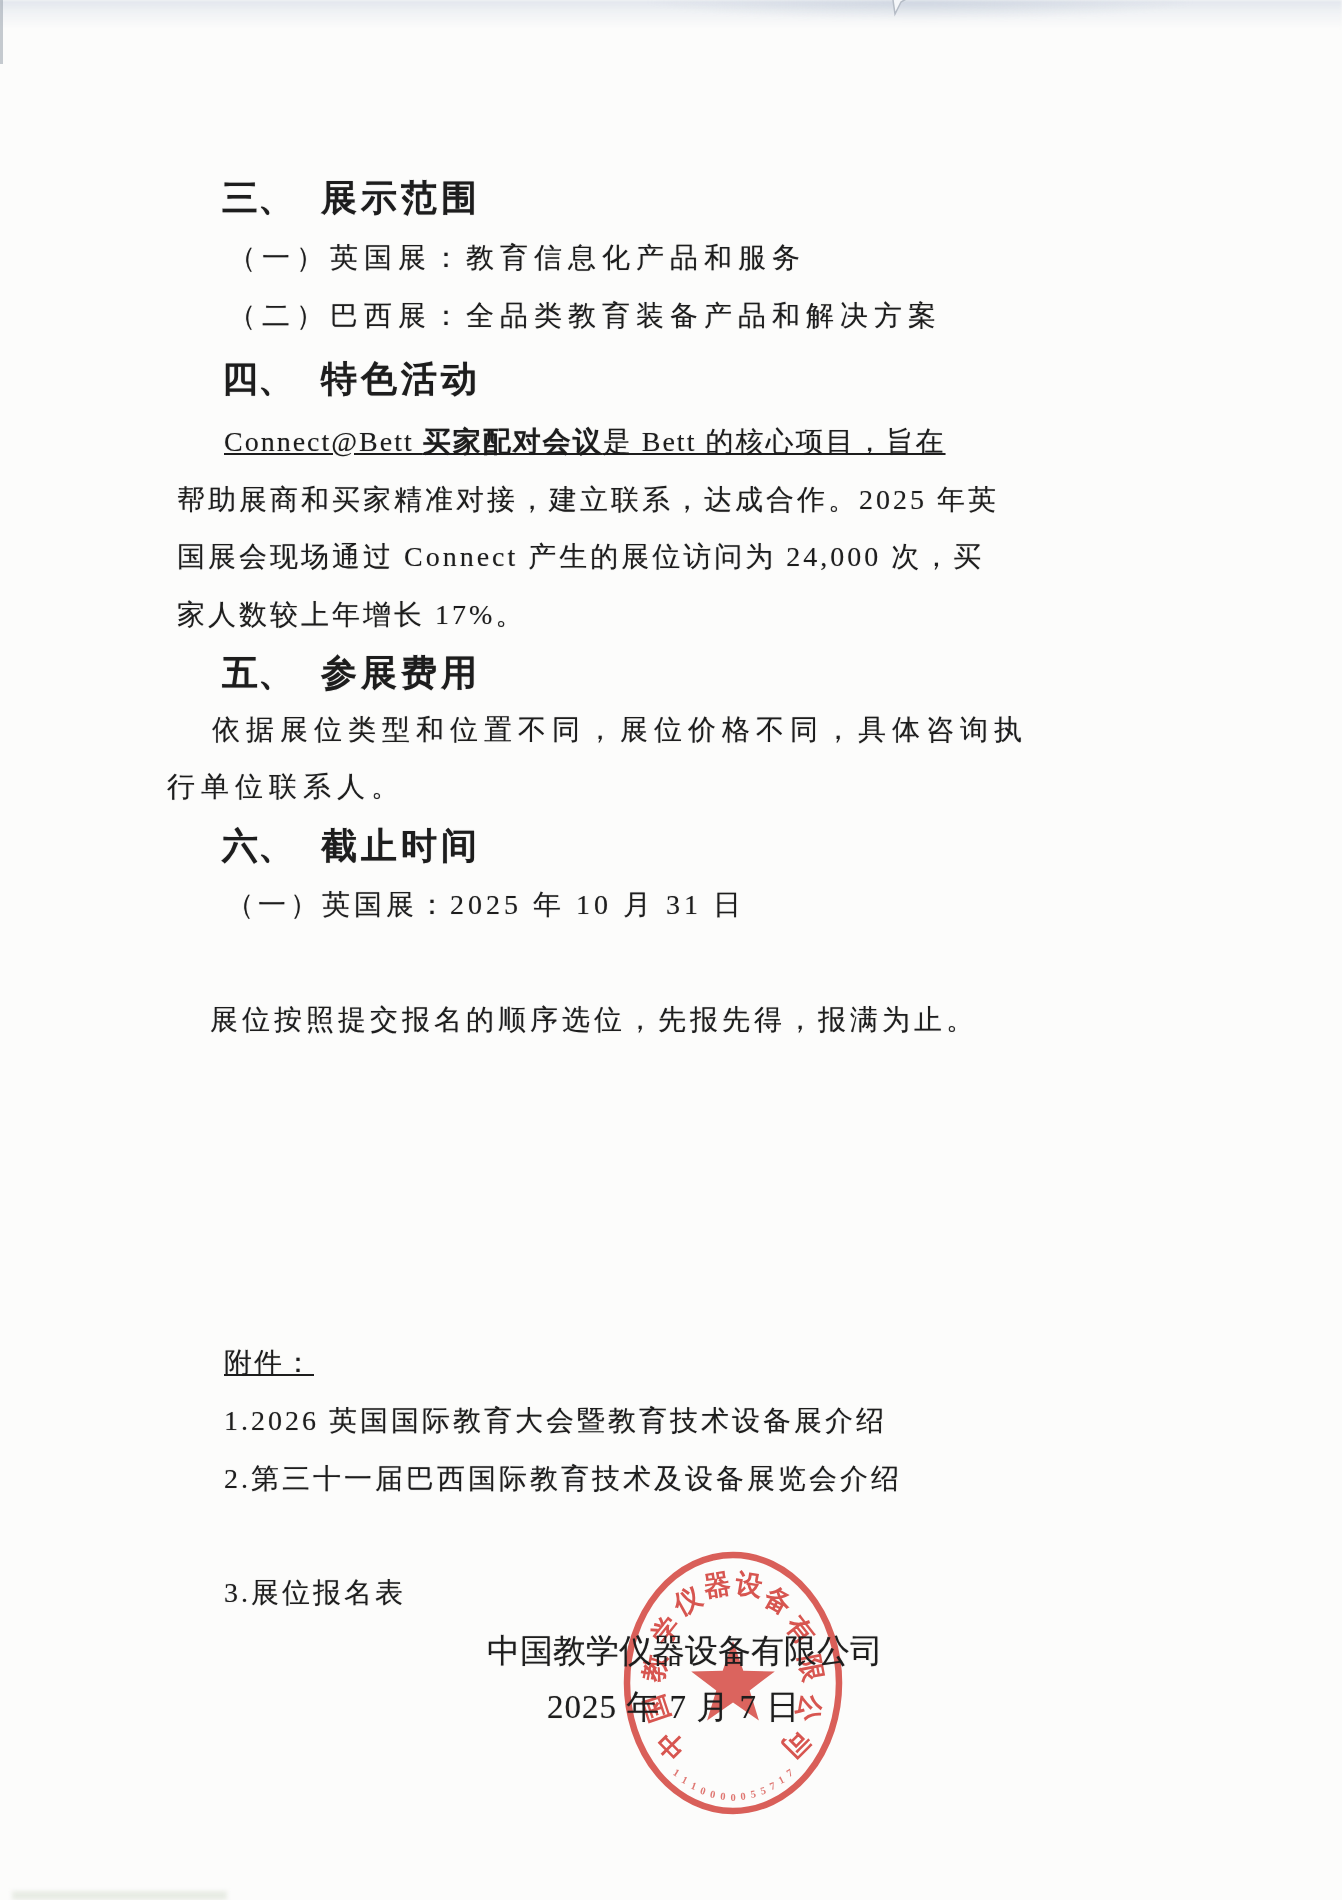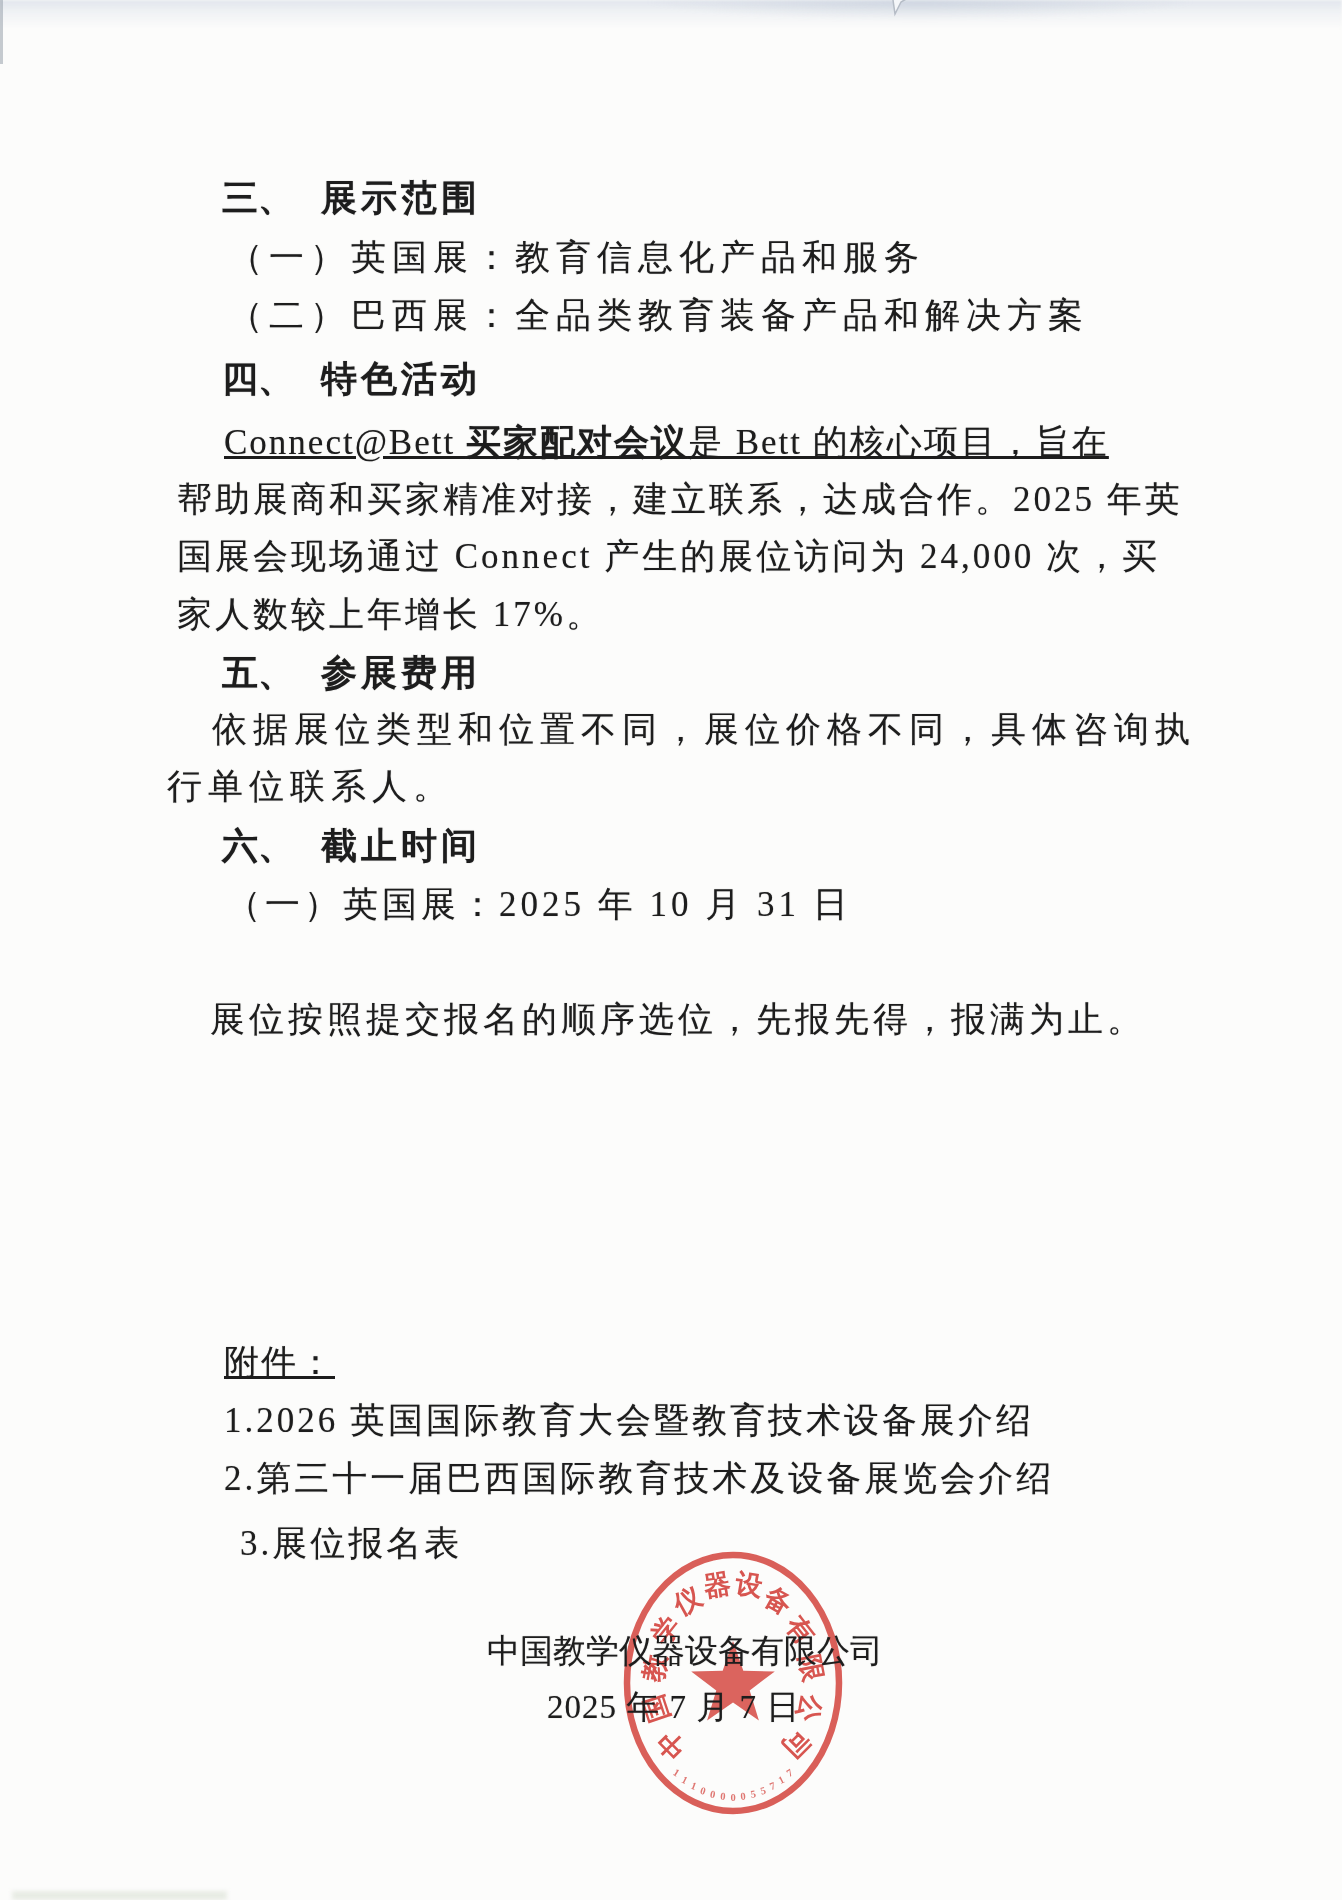--- a/index.html
+++ b/index.html
@@ -26,21 +26,21 @@
   .scan-bottom-smudge {
     position:absolute; left:12px; bottom:0; width:215px; height:9px;
     background:#dde3d8; opacity:0.65; filter:blur(2px); z-index:0;
   }
   .cursor {
     position:absolute; left:885px; top:-8px; z-index:5;
   }
   
   .line {
     position:absolute; white-space:nowrap; z-index:2;
-    font-size:35px; line-height:42px;
+    font-size:28px; line-height:42px;
     text-shadow:0 0 1px rgba(25,25,25,0.38);
   }
   .heading {
     position:absolute; white-space:nowrap; z-index:2;
     display:flex; align-items:baseline;
     font-family:"Liberation Sans","DejaVu Sans",sans-serif;
     font-weight:700; font-size:36px; line-height:44px;
     text-shadow:0 0 1px rgba(0,0,0,0.42);
   }
   .heading .title { margin-left:27px; letter-spacing:4px;text-align:right; }
@@ -103,21 +103,21 @@
   <div class="heading" style="left:222px; top:824px;">
     <span class="num">六、</span>
     <span class="title">截止时间</span>
   </div>
   <div class="line ls4" style="left:226px; top:884px;">（一）英国展：2025 年 10 月 31 日</div>
   <div class="line ls4" style="left:210px; top:999px;">展位按照提交报名的顺序选位，先报先得，报满为止。</div>
 
   <div class="line ls2" style="left:224px; top:1342px;">附件：</div>
   <div class="line ls3" style="left:224px; top:1400px;">1.2026 英国国际教育大会暨教育技术设备展介绍</div>
   <div class="line ls3" style="left:224px; top:1458px;">2.第三十一届巴西国际教育技术及设备展览会介绍</div>
-  <div class="line ls3" style="left:224px; top:1523px;margin-left:16px;">3.展位报名表</div>
+  <div class="line ls3" style="left:224px; top:1572px;">3.展位报名表</div>
 
   <div class="line" style="left:487px; top:1630px; font-size:33px; letter-spacing:0px;">中国教学仪器设备有限公司</div>
   <div class="line" style="left:547px; top:1686px; font-size:33px; letter-spacing:1px;">2025 年 7 月 7 日</div>
 
   <svg class="stamp" viewBox="0 0 240 280" style="color: rgb(212, 68, 62);">
     <ellipse cx="120" cy="140" rx="106" ry="128" fill="none" stroke="currentColor" stroke-width="6.5" opacity="0.95"></ellipse>
     <polygon points="120,98 130.3,127.8 161.8,128.4 136.7,147.4 145.9,177.6 120,159.6 94.1,177.6 103.3,147.4 78.2,128.4 109.7,127.8" fill="currentColor" opacity="0.92"></polygon>
     <g>
         <text transform="translate(57.7 201.6) rotate(-134.7)" text-anchor="middle" dominant-baseline="central" font-size="27" fill="currentColor">中</text>
         <text transform="translate(43.6 165.4) rotate(-108.4)" text-anchor="middle" dominant-baseline="central" font-size="27" fill="currentColor">国</text>

